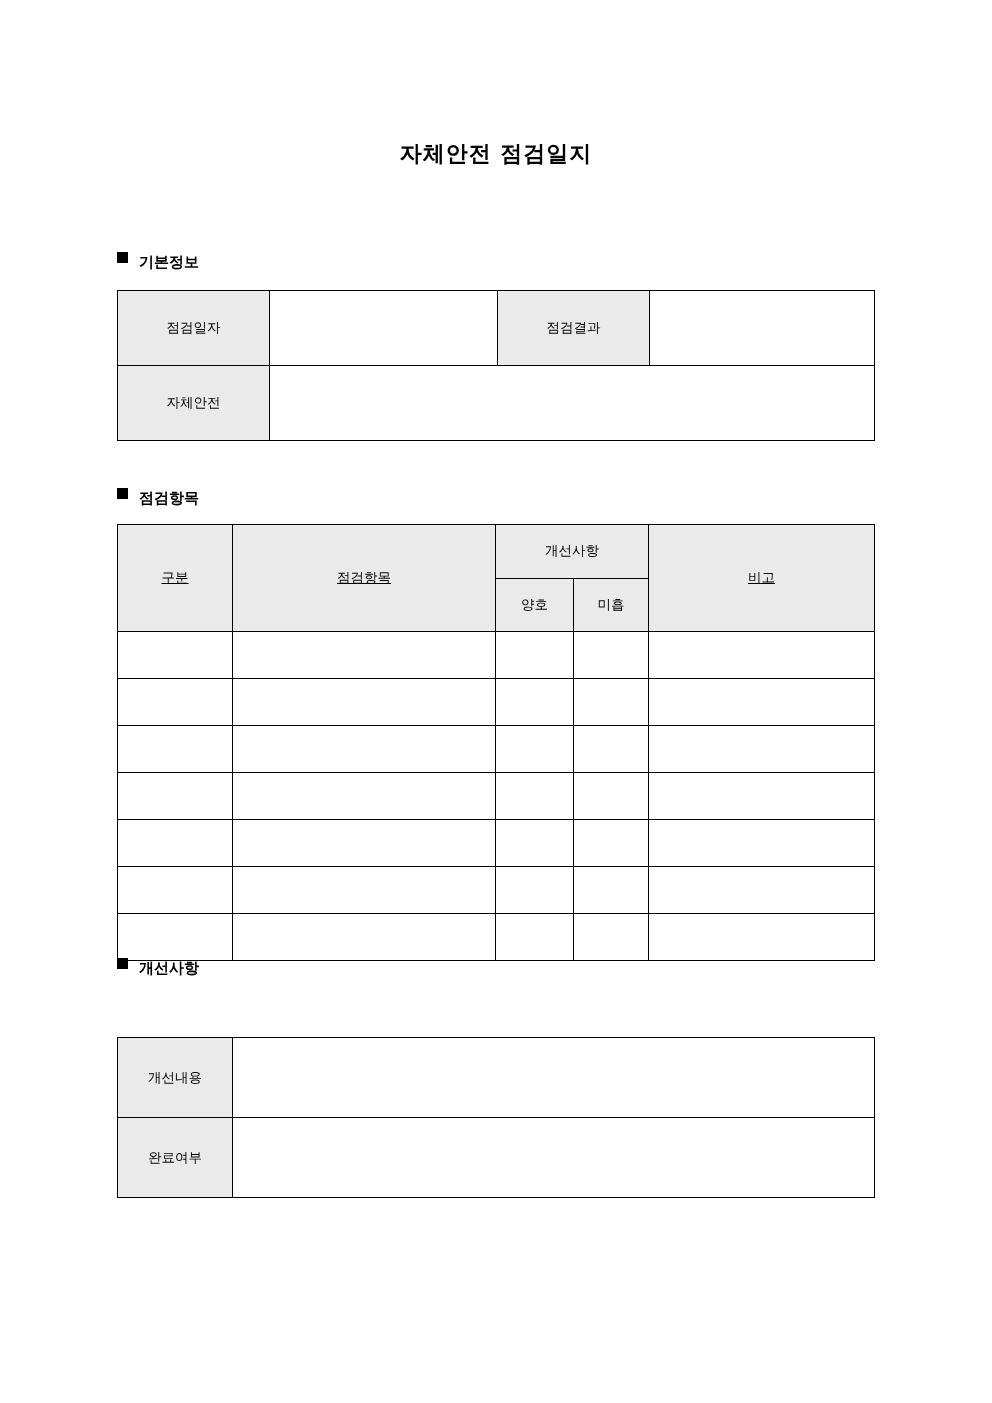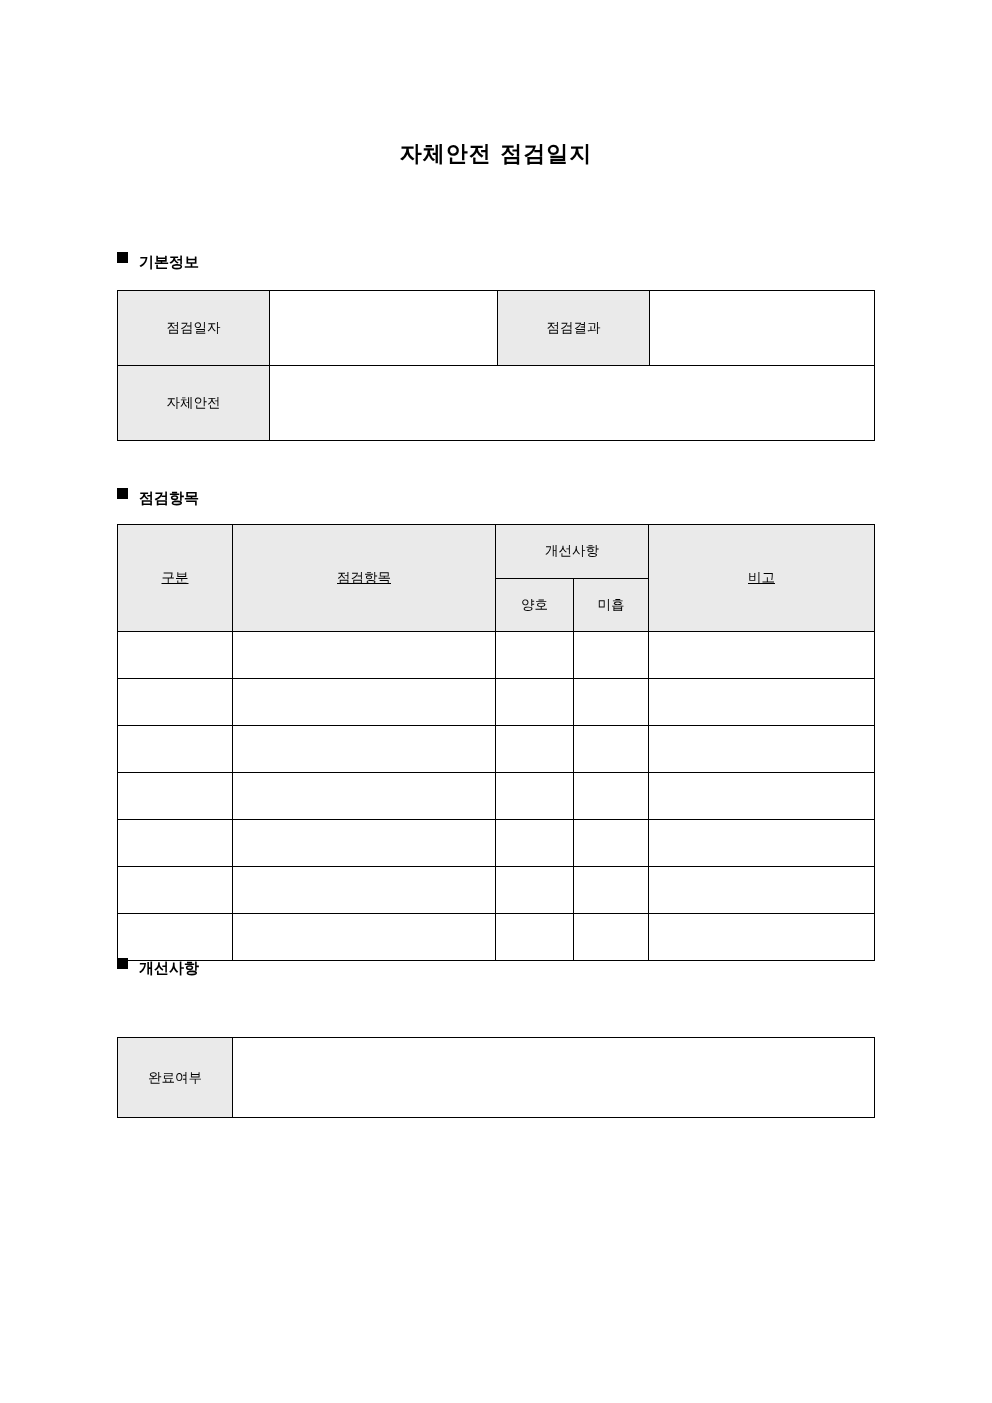--- a/index.html
+++ b/index.html
@@ -234,19 +234,23 @@
     <span class="label">개선사항</span>
   </div>
 
   <table class="tbl" id="table-improve">
     <colgroup>
       <col style="width:115px">
       <col style="width:642px">
     </colgroup>
     <tbody>
       <tr>
+        <td class="hd">개선내용</td>
+        <td class="blank"></td>
+      </tr>
+      <tr>
         <td class="hd">완료여부</td>
         <td class="blank"></td>
       </tr>
     </tbody>
   </table>
 
 </div>
 
 </body></html>

